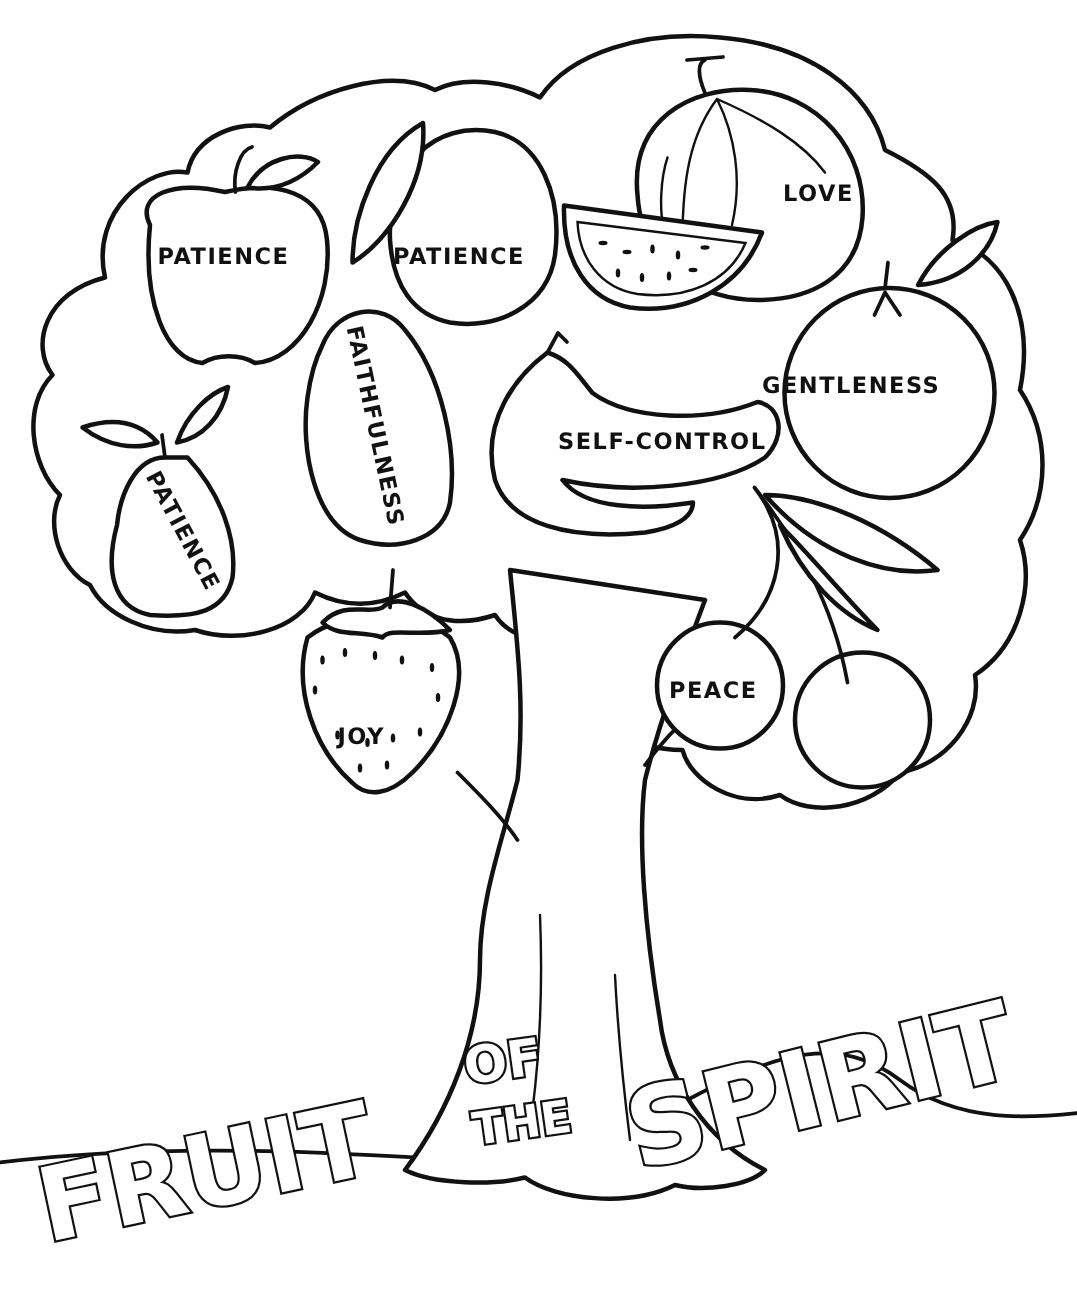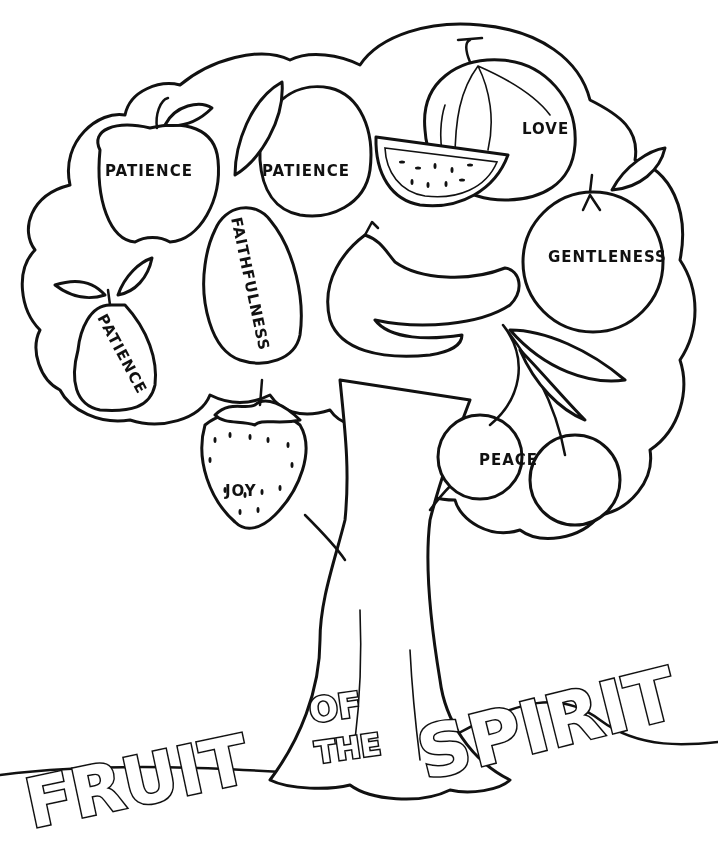--- a/index.html
+++ b/index.html
@@ -111,18 +111,19 @@
       <text class="title" x="315" y="760" font-size="30">THE</text>
     </g>
     <g transform="rotate(-14 560 700)">
       <text class="title" x="410" y="745" font-size="72">SPIRIT</text>
     </g>
   </svg>
 
   <div class="lbl" style="left:105px; top:162px;">PATIENCE</div>
   <div class="lbl" style="left:262px; top:162px;">PATIENCE</div>
   <div class="lbl" style="left:522px; top:120px;">LOVE</div>
-  <div class="lbl" style="left:548px; top:248px;text-align:center;">GENTLENESS</div>
+  <div class="lbl" style="left:508px; top:248px;text-align:center;">GENTLENESS</div>
   <div class="lbl" style="left:182px; top:275px; transform:rotate(78deg);">FAITHFULNESS</div>
+  <div class="lbl" style="left:372px; top:285px;">SELF-CONTROL</div>
   <div class="lbl" style="left:78px; top:345px; transform:rotate(62deg);">PATIENCE</div>
   <div class="lbl" style="left:225px; top:458px;margin-top:24px;">JOY</div>
-  <div class="lbl" style="left:446px; top:451px;margin-left:33px;">PEACE</div>
+  <div class="lbl" style="left:446px; top:451px;">PEACE</div>
 </div>
 
 </body></html>

